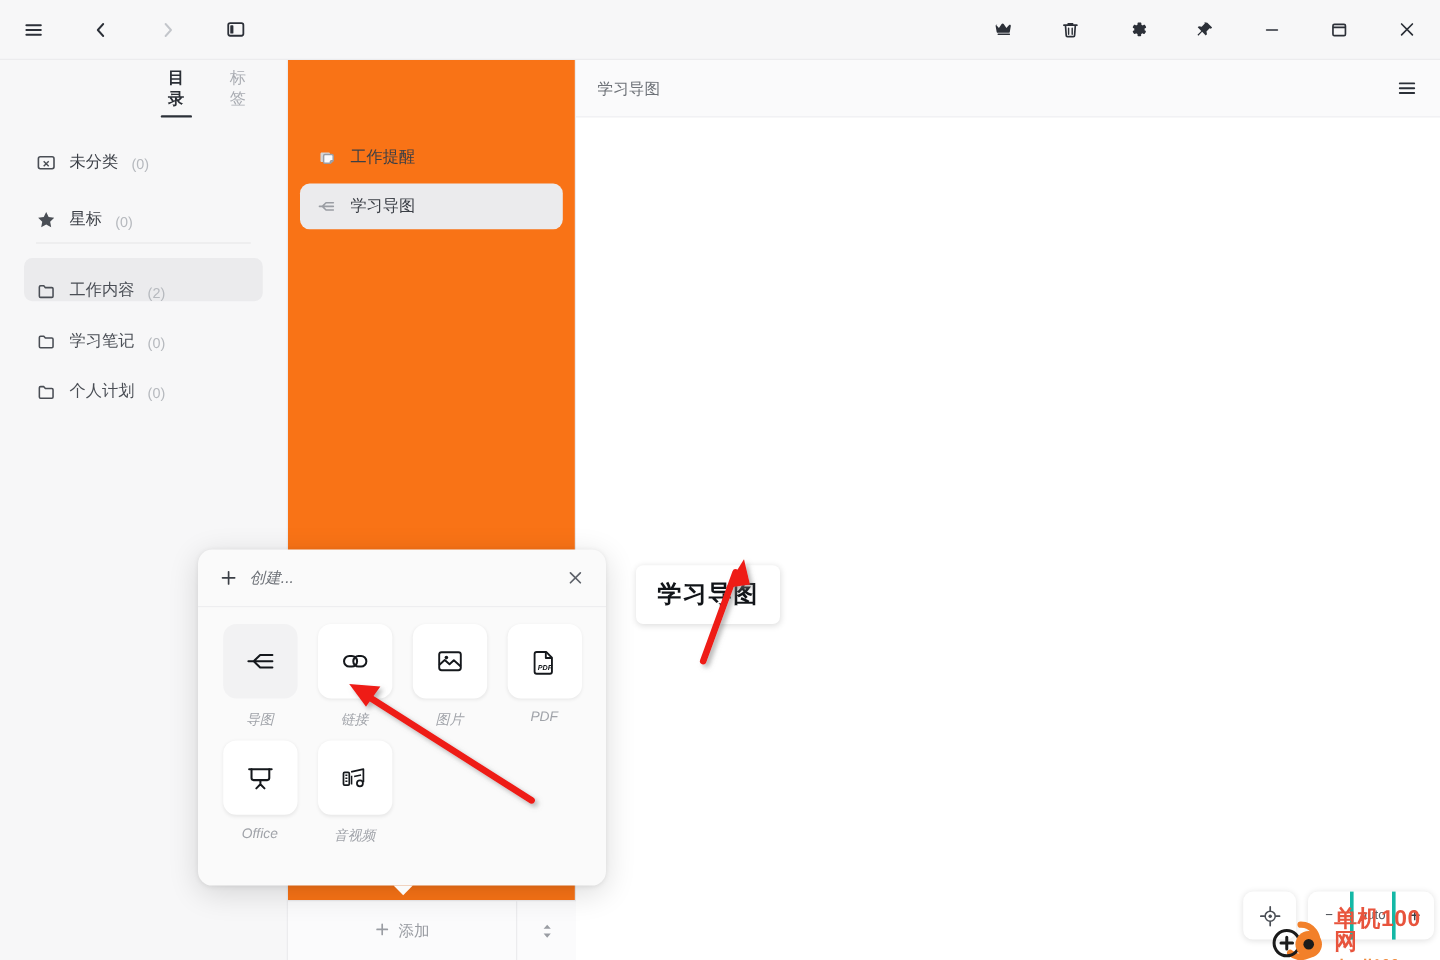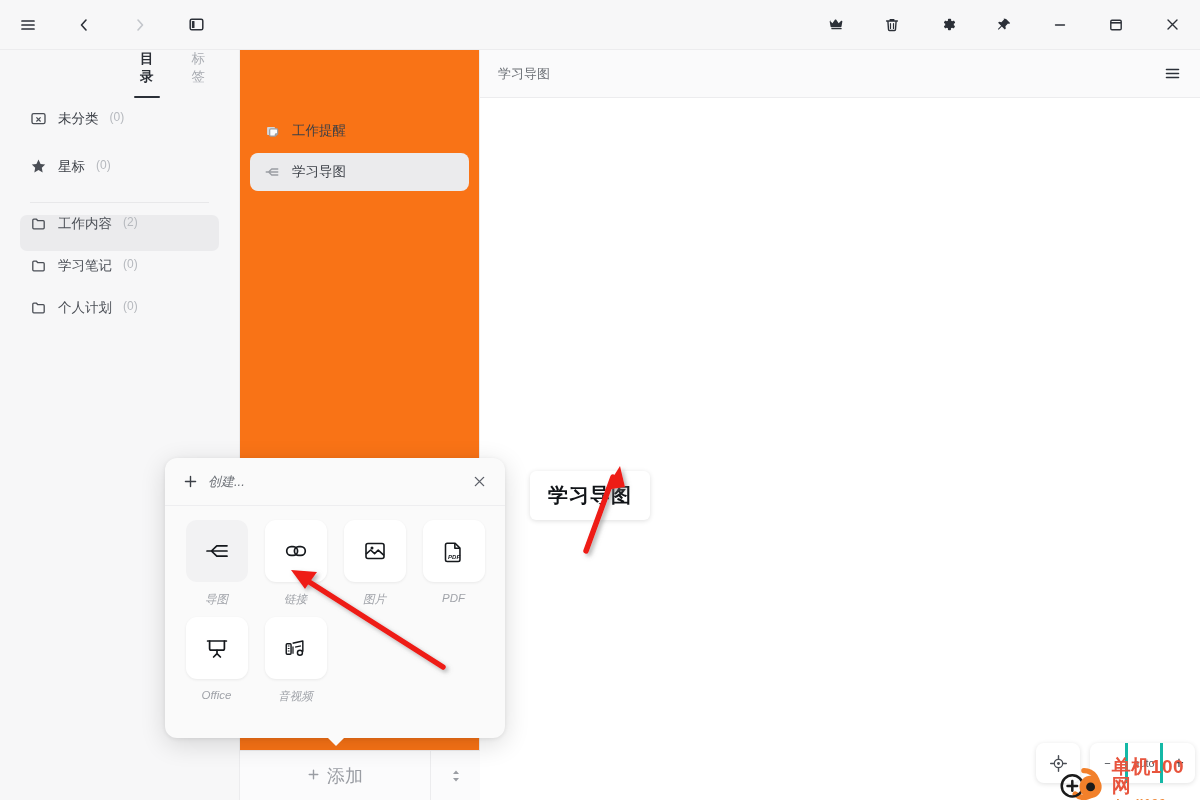--- a/index.html
+++ b/index.html
@@ -39,34 +39,34 @@
     position: absolute; left: 0; top: 50px; width: 240px; height: 750px;
     background: #f7f7f8;
     border-right: 1px solid #ececee;
   }
   .tabs {
     height: 48px; display: flex; align-items: stretch;
     padding-left: 126px;
   }
   .tab {
     position: relative;
-    display: flex; justify-content: center;
+    display: flex; align-items: center; justify-content: center;
     padding: 0 14px;
     font-size: 13.5px; color: #a9acb2;
     cursor: default;
     margin-right: 10px;
   }
   .tab.active { color: #2b2f36; font-weight: 700; }
   .tab.active::after {
     content: ""; position: absolute; left: 8px; right: 8px; bottom: 0;
     height: 2.5px; background: #2b3038; border-radius: 2px;
   }
   .side-list { padding: 12px 20px 0 20px; }
   .side-row {
-    display: flex; align-items: flex-start; gap: 11px;
+    display: flex; align-items: flex-end; gap: 11px;
     height: 34px; padding: 0 10px;
     border-radius: 7px;
     font-size: 13.5px; color: #3b3f46;
     margin-bottom: 8px;
     cursor: default;
   }
   .side-row.sel { background: #ebebed; }
   .side-row .cnt { color: #b6b9be; font-size: 12px; }
   .side-icon { width: 17px; height: 17px; display: flex; align-items: center; justify-content: center; color: #4a4e55; flex: none; }
   .divider { height: 1px; background: #e8e8ea; margin: 4px 10px 12px 10px; }
@@ -90,21 +90,21 @@
   .mid-row.sel { background: #ebebed; }
   .mid-icon { width: 16px; height: 16px; color: #9a9da3; display: flex; align-items: center; justify-content: center; flex: none; }
   .mid-bottom {
     position: absolute; left: 0; bottom: 0; width: 240px; height: 50px;
     background: #fbfbfc;
     border-top: 1px solid #ececee;
     display: flex; align-items: stretch;
   }
   .add-btn {
     flex: 1; display: flex; align-items: center; justify-content: center; gap: 7px;
-    font-size: 18px; color: #9a9da3; cursor: default;
+    font-size: 13px; color: #9a9da3; cursor: default;
   }
   .sortbtn {
     width: 50px; border-left: 1px solid #ececee;
     display: flex; align-items: center; justify-content: center;
     color: #9a9da3; cursor: default;
   }
 
   
   .main {
     position: absolute; left: 480px; top: 50px; width: 720px; height: 750px;

